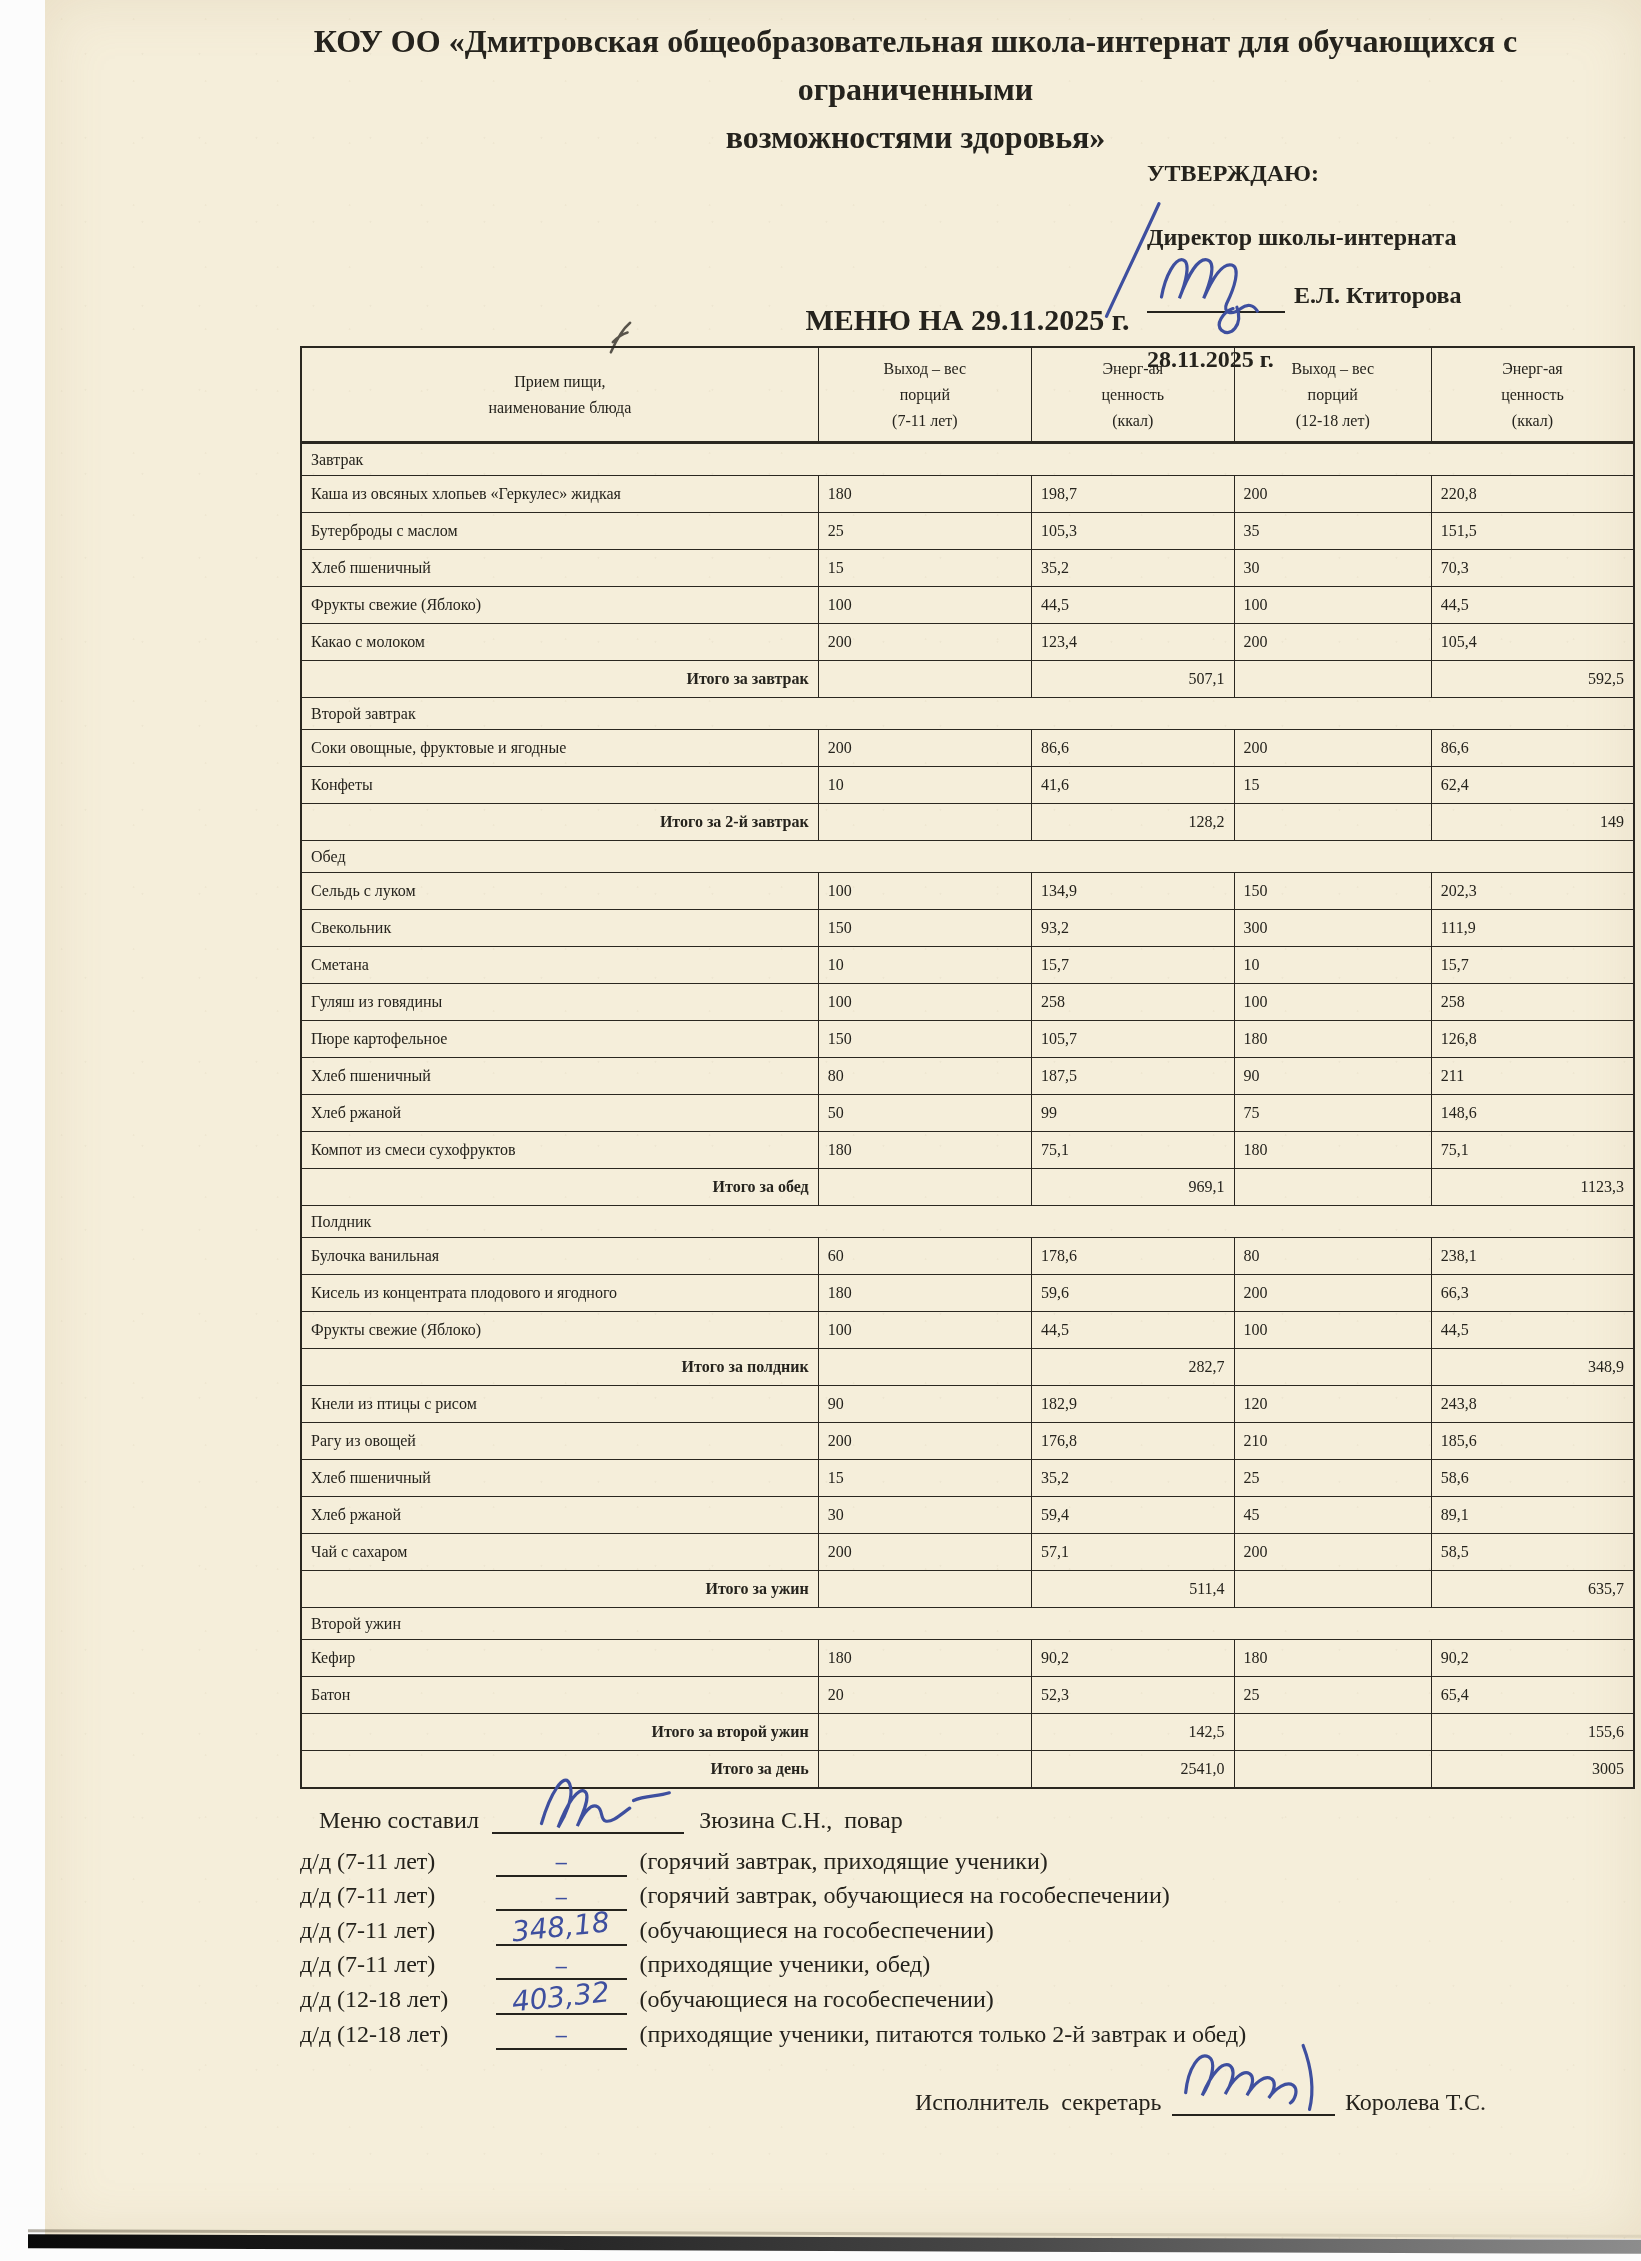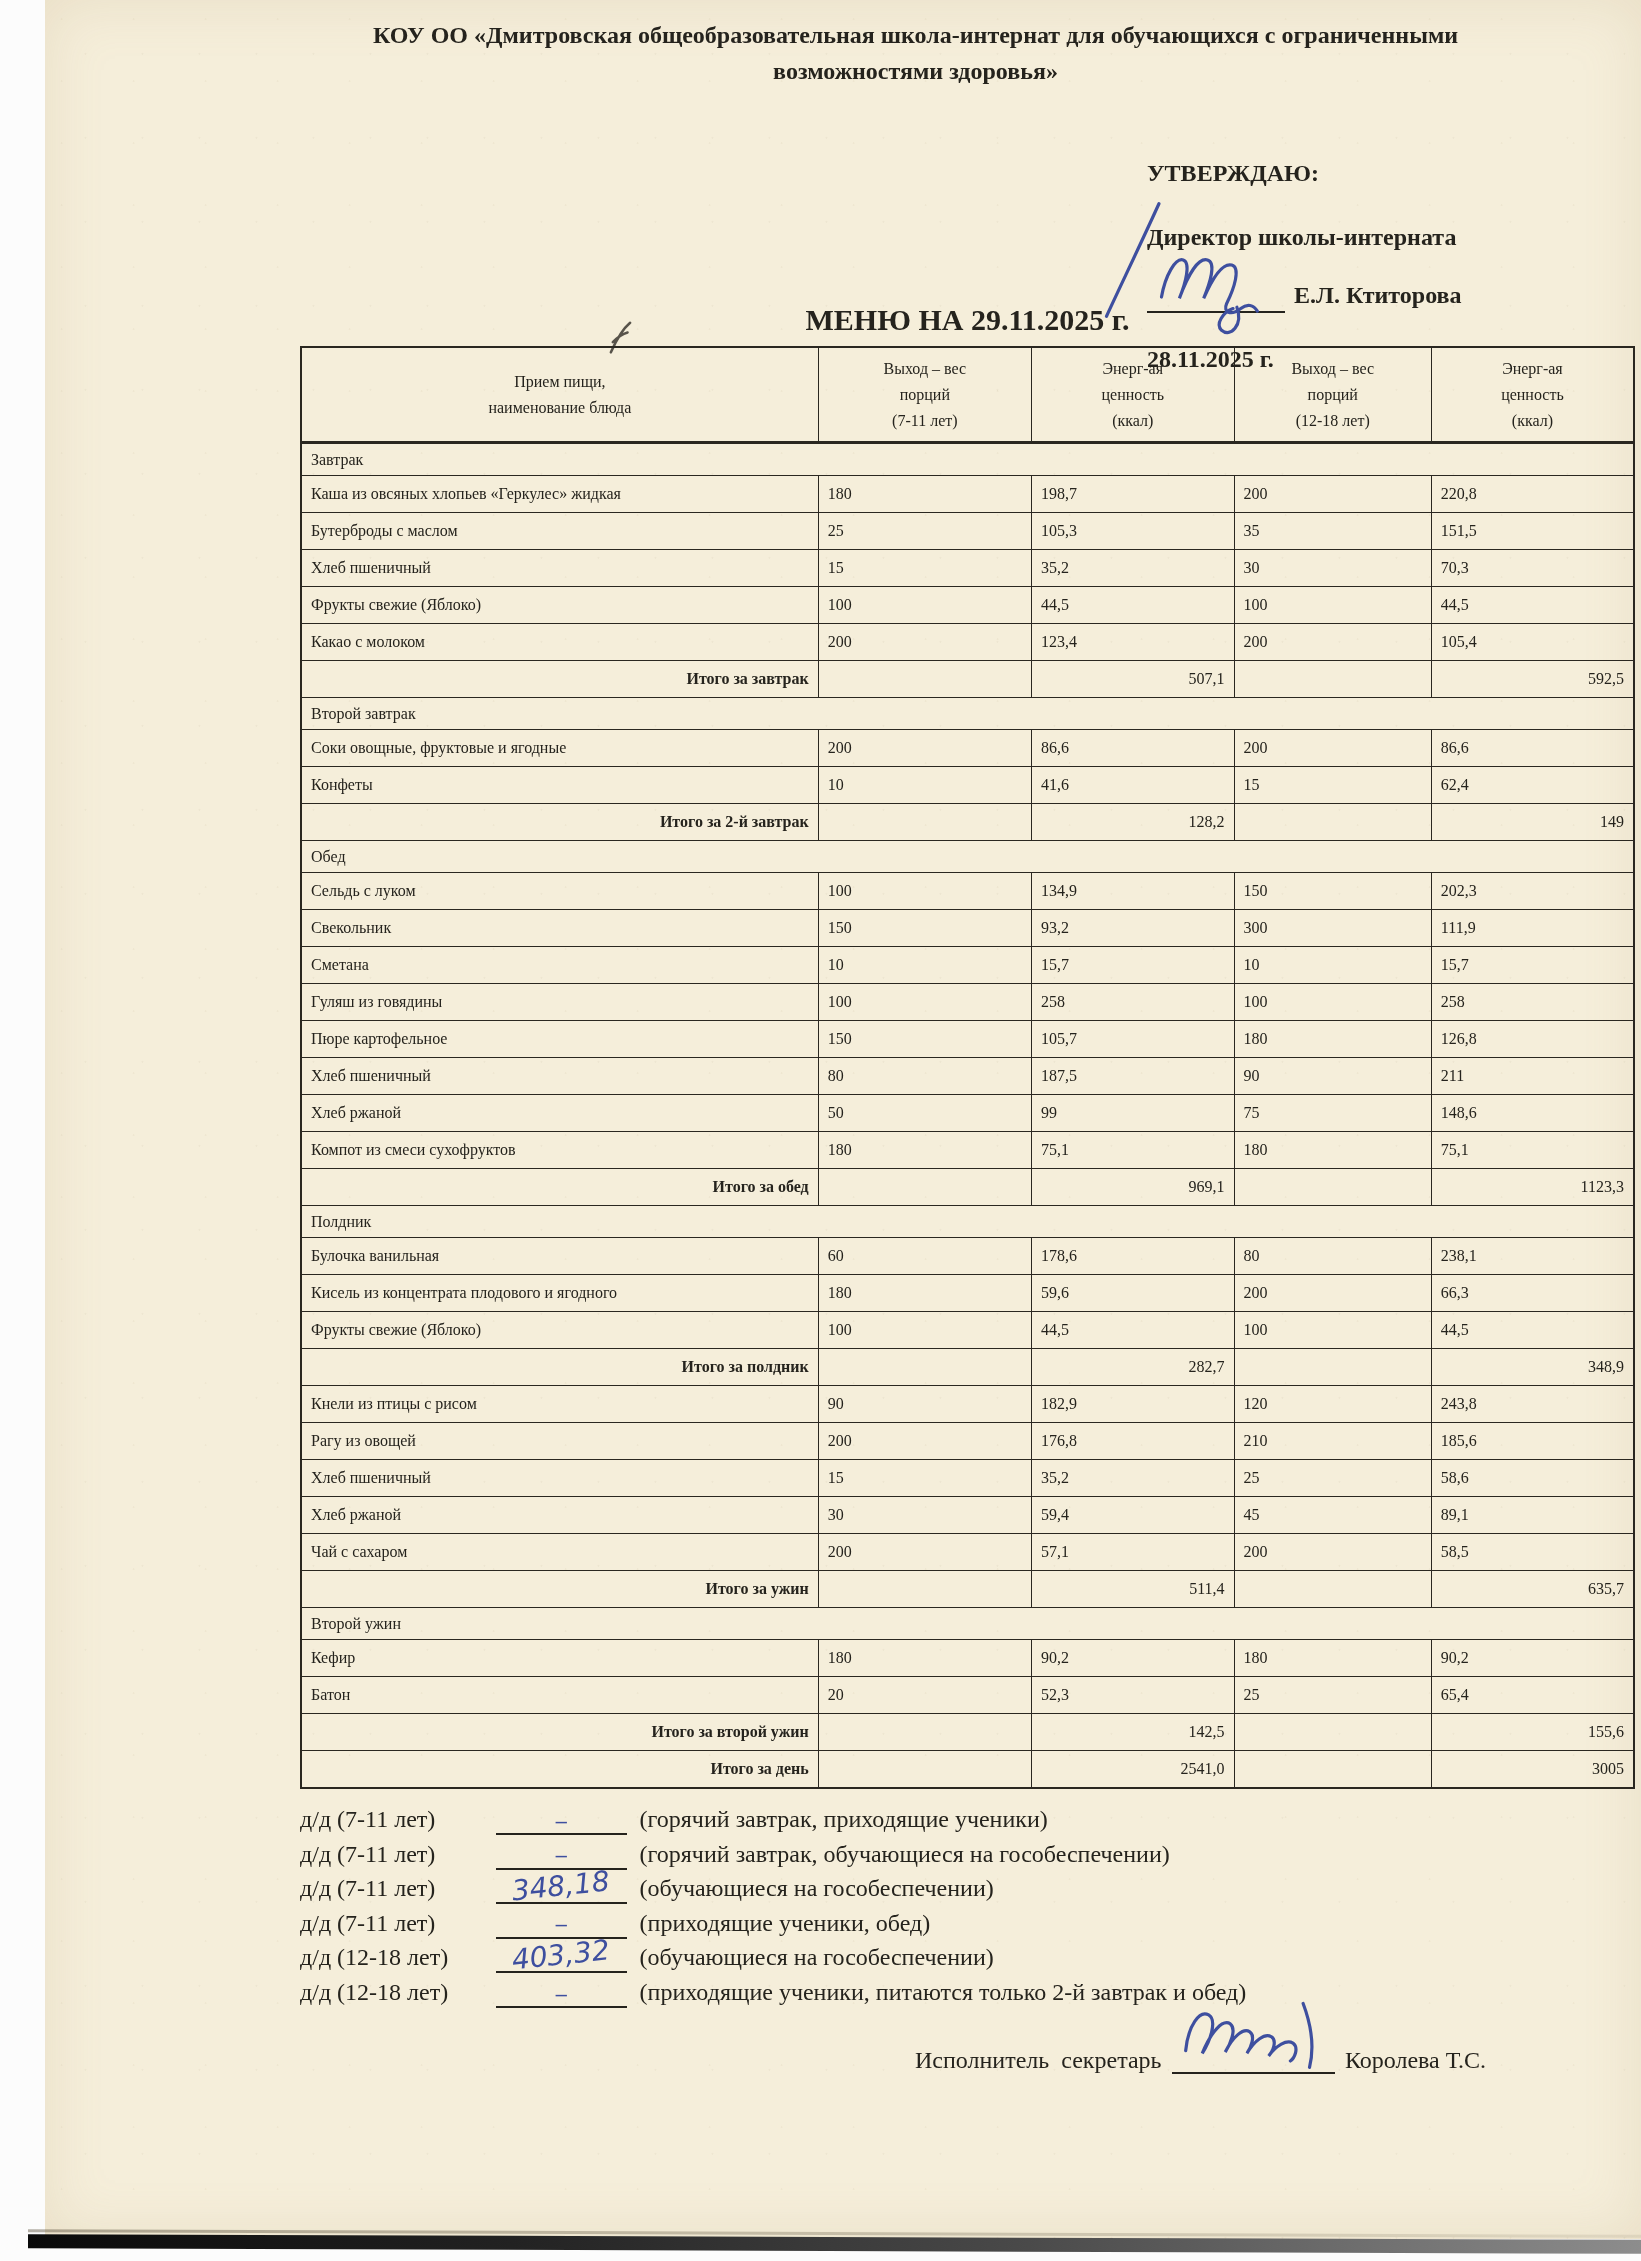--- a/index.html
+++ b/index.html
@@ -13,21 +13,21 @@
     position:absolute;left:45px;top:0;right:0;bottom:22px;
     background:#f5eeda;
     background-image:
       radial-gradient(circle at 23% 31%, rgba(150,130,80,.07) 0.6px, transparent 1.3px),
       radial-gradient(circle at 71% 64%, rgba(120,100,60,.06) 0.6px, transparent 1.3px);
     background-size:72px 62px, 57px 84px;
     box-shadow:inset 0 0 58px rgba(175,150,105,.18);
   }
   .org-header{
     position:absolute;top:16.6px;left:243px;width:1255px;
-    text-align:center;font-weight:bold;font-size:24px;line-height:1.5;
+    text-align:center;font-weight:bold;font-size:32px;line-height:1.5;
     white-space:pre-line;
   }
   .approval{
     position:absolute;top:127px;left:1102px;width:461px;
     font-weight:bold;font-size:24px;line-height:1.5;
   }
   .approval .row{margin-bottom:3.8px;margin-top:28px;}
   .sig-row{position:relative;margin:22px 0 2.6px 0;}
   .sig-blank{
     display:inline-block;width:138px;border-bottom:2.6px solid #25231d;
@@ -388,20 +388,28 @@
             <td class="total-label">Итого за день</td>
             <td></td>
             <td class="total-val">2541,0</td>
             <td></td>
             <td class="total-val">3005</td>
           </tr>
         </tbody>
     </table>
 
     <div class="footer-block">
+      <div class="compose-line">
+        <span>Меню составил</span><span class="compose-blank"><svg class="sig-svg" style="left:38px;top:-41px;" width="147" height="77" viewBox="0 0 230 120">
+          <g stroke="#3e4f9f" stroke-width="5" fill="none" stroke-linecap="round">
+            <path d="M18,96 C32,48 54,14 62,34 C70,54 54,86 44,102 C58,64 76,38 86,46 C96,54 80,86 74,100 C84,78 96,64 106,70 C114,75 110,90 118,92 C128,95 142,82 156,72"></path>
+            <path d="M162,60 C180,52 200,54 218,48"></path>
+          </g>
+        </svg></span><span class="pre">Зюзина С.Н.,  повар</span>
+      </div>
 
       <div class="allow-lines">
           <div class="allow-line"><span class="allow-label">д/д (7-11 лет)</span><span class="allow-blank"><span class="pen pen-dash">–</span></span><span class="allow-note">(горячий завтрак, приходящие ученики)</span></div>
           <div class="allow-line"><span class="allow-label">д/д (7-11 лет)</span><span class="allow-blank"><span class="pen pen-dash">–</span></span><span class="allow-note">(горячий завтрак, обучающиеся на гособеспечении)</span></div>
           <div class="allow-line"><span class="allow-label">д/д (7-11 лет)</span><span class="allow-blank"><span class="pen pen-number">348,18</span></span><span class="allow-note">(обучающиеся на гособеспечении)</span></div>
           <div class="allow-line"><span class="allow-label">д/д (7-11 лет)</span><span class="allow-blank"><span class="pen pen-dash">–</span></span><span class="allow-note">(приходящие ученики, обед)</span></div>
           <div class="allow-line"><span class="allow-label">д/д (12-18 лет)</span><span class="allow-blank"><span class="pen pen-number">403,32</span></span><span class="allow-note">(обучающиеся на гособеспечении)</span></div>
           <div class="allow-line"><span class="allow-label">д/д (12-18 лет)</span><span class="allow-blank"><span class="pen pen-dash">–</span></span><span class="allow-note">(приходящие ученики, питаются  только 2-й завтрак и обед)</span></div>
         </div>
 

